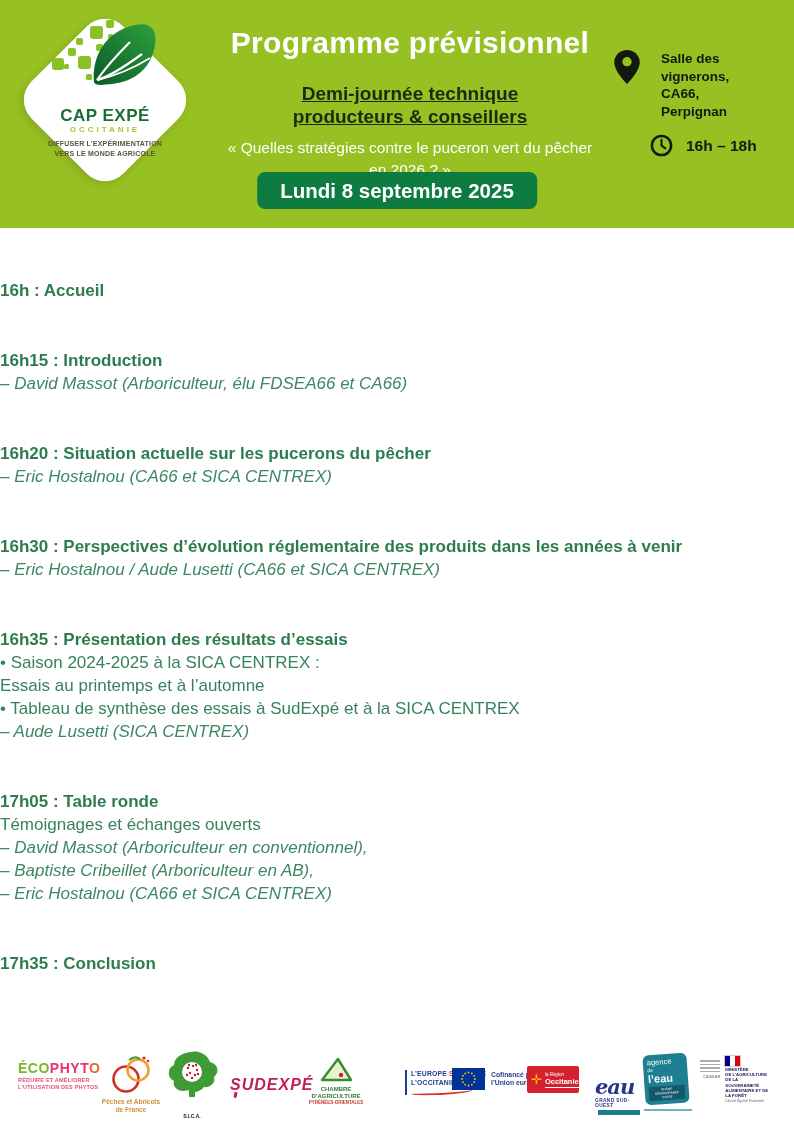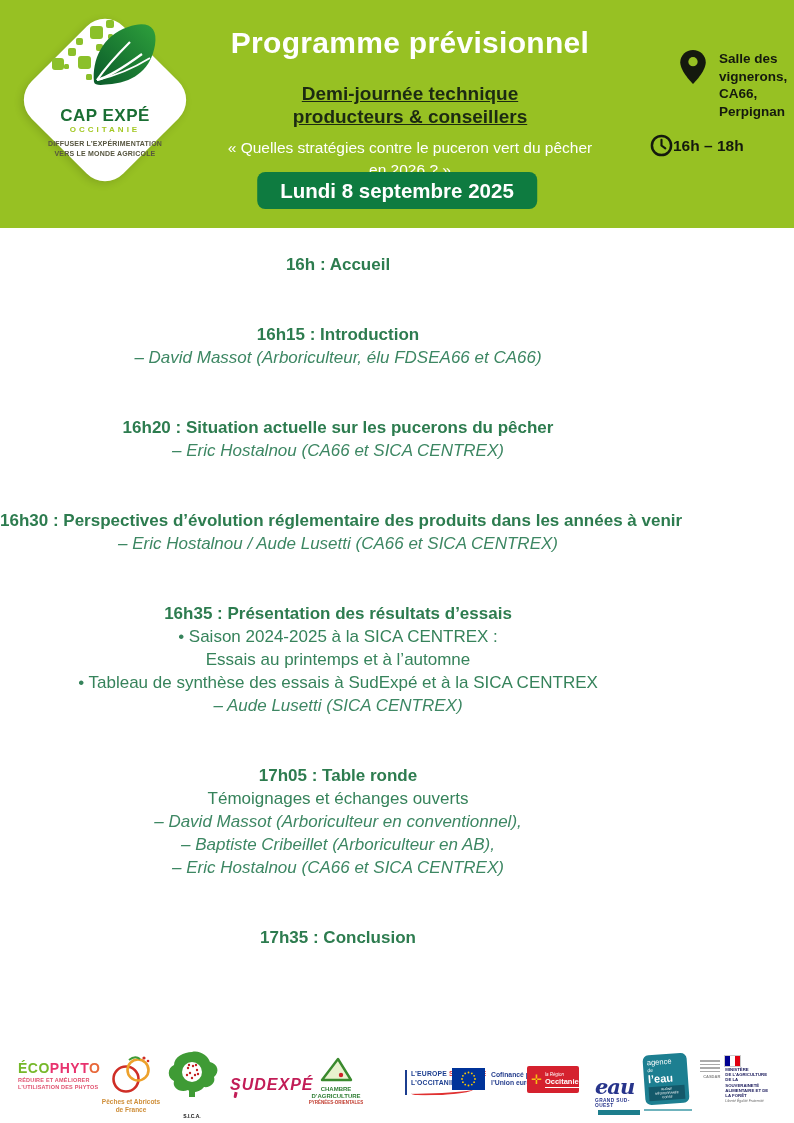--- a/index.html
+++ b/index.html
@@ -26,27 +26,27 @@
   .header-center{position:absolute;left:192px;top:0;width:436px;text-align:center;}
   .title{margin-top:26px;font-size:30px;font-weight:800;color:#ffffff;letter-spacing:.3px;}
   .subtitle{margin-top:22px;font-size:19px;font-weight:700;color:#1c2a12;line-height:23px;text-decoration:underline;}
   .quote{margin-top:9px;font-size:15.5px;color:#ffffff;line-height:22px;}
 
   .badge{position:absolute;top:172px;left:50%;transform:translateX(-50%);
          background:#0E7B40;color:#fff;font-size:20.5px;font-weight:700;line-height:37px;
          padding:0 23px;border-radius:8px;white-space:nowrap;}
 
   
-  .info-location{position:absolute;left:680px;top:50px;display:flex;gap:13px;}
-  .info-time{position:absolute;left:650px;top:134px;display:flex;align-items:center;}
+  .info-location{position:absolute;left:614px;top:50px;display:flex;gap:21px;}
+  .info-time{position:absolute;left:650px;top:134px;display:flex;gap:13px;align-items:center;}
   .addr{font-size:13.5px;font-weight:700;line-height:17.5px;color:#14190e;}
   .time-text{font-size:15.5px;font-weight:700;color:#14190e;}
 
   
-  .schedule{position:absolute;left:0;top:219px;width:676px;padding-top:34px;text-align:center;}
+  .schedule{position:absolute;left:0;top:245px;width:676px;padding-top:34px;}
   .session{margin-bottom:47px;}
   .line{font-size:17px;line-height:23px;white-space:nowrap;}
   .l-heading{font-weight:700;color:#2d7c4f;}
   .l-normal{color:#36835b;}
   .l-italic{font-style:italic;color:#3d8763;}
 
   
   .footer{position:absolute;left:0;top:1048px;width:736px;height:75px;}
   .lg{position:absolute;}
 

